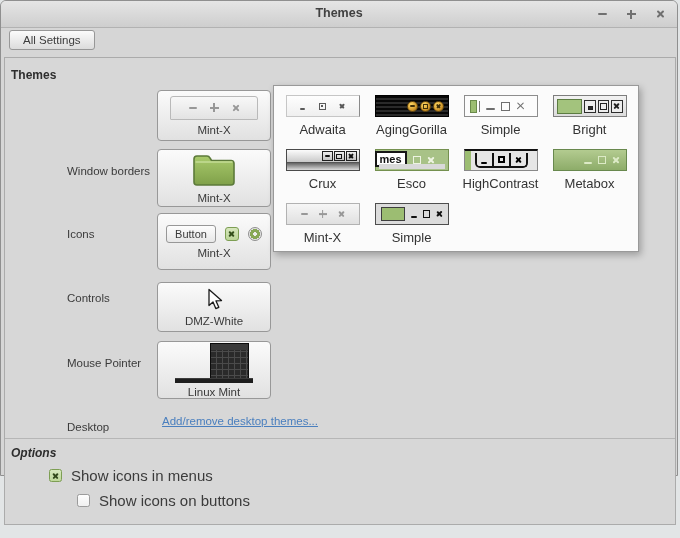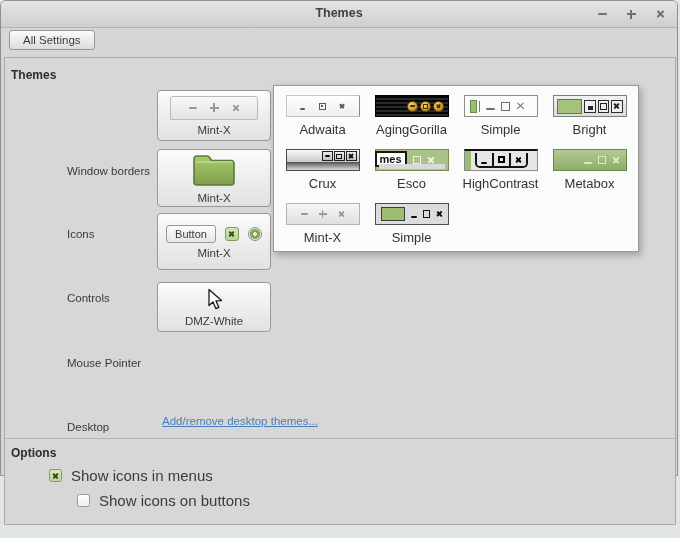--- a/index.html
+++ b/index.html
@@ -213,26 +213,33 @@
 
       <div class="rowlabel" style="top:244px;top:299px;">Mouse Pointer</div>
       <div class="tbtn" style="top:224px;height:50px;">
         <svg class="cursoricon" width="20" height="23" viewBox="0 0 20 23">
           <path d="M5 1.5 L5 17.5 L9 14 L11.8 20.6 L14.8 19.3 L12 12.9 L17.5 12.6 Z" fill="#ffffff" stroke="#1a1a1a" stroke-width="1.3" stroke-linejoin="round"></path>
         </svg>
         <span class="val">DMZ-White</span>
       </div>
 
       <div class="rowlabel" style="top:363px;">Desktop</div>
+      <div class="tbtn" style="top:283px;height:58px;gap:1px;">
+        <div class="deskprev">
+          <div class="deskmenu"></div>
+          <div class="deskpanel"></div>
+        </div>
+        <span class="val">Linux Mint</span>
+      </div>
 
       <div class="link">Add/remove desktop themes...</div>
 
       <div class="divider"></div>
 
-      <div class="sechdr" style="left:6px;top:388px;">Options</div>
+      <div class="sechdr" style="left:6px;top:388px;font-style:italic;">Options</div>
 
       <div class="optrow" style="top:409px;">
         <span class="cb checked">
             <span class="gx" style="width:7px;height:7px;--t:1.8px;"></span>
           </span>
         <span class="lbl">Show icons in menus</span>
       </div>
       <div class="optrow" style="top:434px;margin-left:28px;">
         <span class="cb">
             <span class="gx" style="width:7px;height:7px;--t:1.8px;visibility:hidden;"></span>

